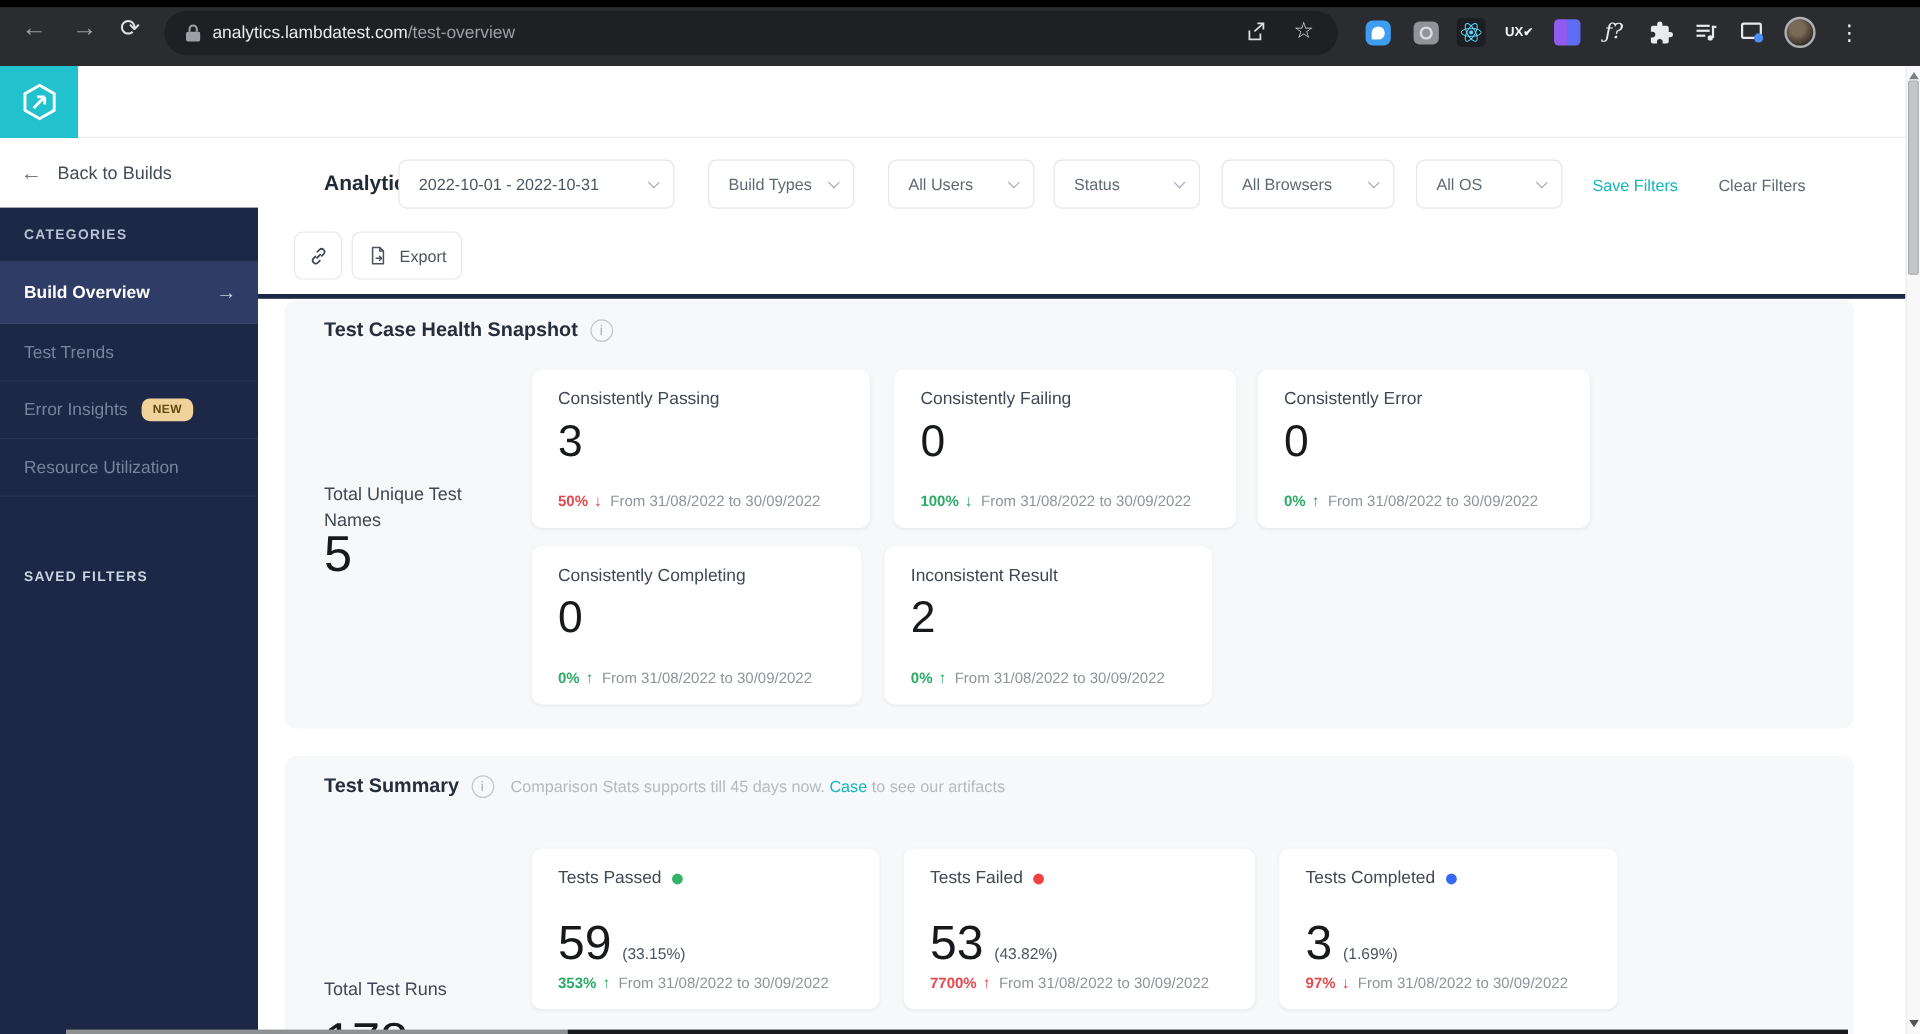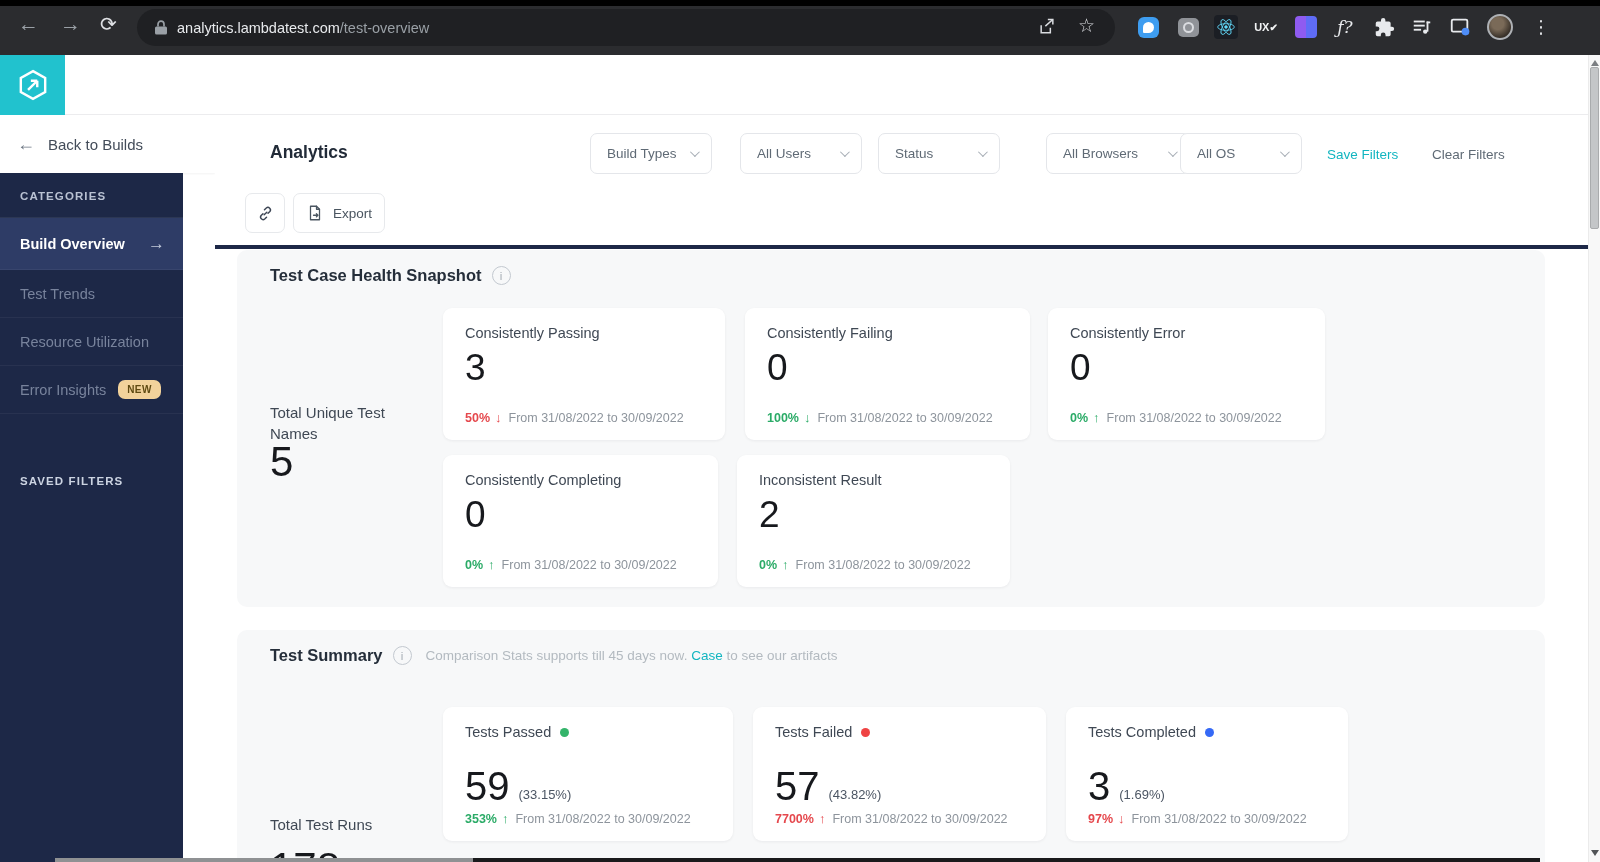--- a/index.html
+++ b/index.html
@@ -42,37 +42,37 @@
   .cfg-btn { position:absolute; left:1127px; top:64px; width:178px; height:37px; border:1px solid #e5e7ea; border-radius:19px; background:#fff; display:flex; align-items:center; justify-content:center; gap:10px; font-size:14.5px; color:#48515c; cursor:pointer; }
   .help-circle { width:21px; height:21px; border-radius:50%; border:1px solid #d8dbde; color:#8a9097; font-size:12px; display:flex; align-items:center; justify-content:center; background:#fafbfc; }
   .upgrade-btn { position:absolute; left:1319px; top:64px; height:37px; padding:0 18px 0 12px; border-radius:19px; background:#17c0ca; color:#fff; font-size:14.5px; font-weight:700; display:flex; align-items:center; gap:8px; cursor:pointer; border:none; }
   .up-circle { width:17px; height:17px; border-radius:50%; border:1.6px solid #fff; font-size:10px; font-weight:700; display:flex; align-items:center; justify-content:center; }
   .bell-ic { position:absolute; left:1451px; top:66px; cursor:pointer; }
   .user-ic { position:absolute; left:1492px; top:64px; cursor:pointer; }
 
   
   .side-back { position:absolute; left:0; top:116px; width:215px; height:57px; background:#fff; display:flex; align-items:center; gap:13px; padding-left:17px; font-size:15px; color:#434c59; cursor:pointer; box-shadow:0 1px 2px rgba(0,0,0,.05); }
   .side-back .arr { color:#707a86; font-size:18px; }
-  .sidebar { position:absolute; left:0; top:173px; width:183px; height:689px; background:#1d2847; }
+  .sidebar { position:absolute; left:0; top:173px; width:215px; height:689px; background:#1d2847; }
   .side-head { padding:17px 20px 15px; font-size:11.5px; font-weight:700; letter-spacing:1.1px; color:#b9c2d3; border-bottom:1px solid rgba(255,255,255,.07); }
   .side-item { height:48px; display:flex; align-items:center; padding:0 18px 0 20px; font-size:14.5px; color:#78839c; border-bottom:1px solid rgba(255,255,255,.05); cursor:pointer; }
   .side-item.active { height:52px; background:#2e3c66; color:#fff; font-weight:700; justify-content:space-between; }
   .side-item.active .arr { color:#c3cbdc; font-weight:400; font-size:17px; }
   .new-badge { margin-left:12px; background:#f2d29b; color:#5f4a12; font-size:10px; font-weight:700; padding:4px 9px; border-radius:7px; letter-spacing:.4px; }
   .side-head.saved { margin-top:44px; border-bottom:none; color:#ccd4e2; }
 
   
   .main-bg { position:absolute; left:215px; top:116px; width:1385px; height:746px; background:#fff; }
   .page-title { position:absolute; left:270px; top:142px; font-size:17.5px; font-weight:700; color:#222b38; }
   .dd { position:absolute; top:133px; height:41px; border:1px solid #e4e6ea; border-radius:7px; background:#fff; display:flex; align-items:center; justify-content:space-between; padding:0 14px 0 16px; font-size:13.5px; color:#5f6a75; cursor:pointer; }
   .dd-date { left:332px; width:230px; color:#4a5560; }
   .dd-build { left:590px; width:122px; }
   .dd-users { left:740px; width:122px; }
   .dd-status { left:878px; width:122px; }
-  .dd-browsers { left:1018px; width:144px;margin-left:28px; }
+  .dd-browsers { left:1018px; width:144px; }
   .dd-os { left:1180px; width:122px; }
   .chev { width:7px; height:7px; border-right:1.6px solid #a6adb5; border-bottom:1.6px solid #a6adb5; transform:rotate(45deg) translateY(-2px); flex:0 0 auto; margin-left:10px; }
   .save-filters { position:absolute; left:1327px; top:147px; font-size:13.5px; font-weight:500; color:#12b5c0; cursor:pointer; }
   .clear-filters { position:absolute; left:1432px; top:147px; font-size:13.5px; color:#5f6a75; cursor:pointer; }
   .tool-btn { position:absolute; top:193px; height:40px; border:1px solid #e7e9ec; border-radius:7px; background:#fff; display:flex; align-items:center; justify-content:center; gap:9px; cursor:pointer; font-size:13.5px; color:#4a5560; }
   .btn-link { left:245px; width:40px; }
   .btn-export { left:293px; width:92px; }
   .divider-dark { position:absolute; left:215px; top:245px; width:1373px; height:4px; background:#1d2847; }
 
   
@@ -238,32 +238,36 @@
   <div class="sidebar">
     <div class="side-head">CATEGORIES</div>
     <div class="side-item active">
       <span>Build Overview</span>
       <span class="arr">→</span>
     </div>
     <div class="side-item">
       <span>Test Trends</span>
     </div>
     <div class="side-item">
-      <span>Resource Utilization</span>
-    </div>
-    <div class="side-item">
       <span>Error Insights</span>
       <span class="new-badge">NEW</span>
     </div>
+    <div class="side-item">
+      <span>Resource Utilization</span>
+    </div>
     <div class="side-head saved">SAVED FILTERS</div>
   </div>
 
   <div class="main-bg"></div>
   <div class="page-title">Analytics</div>
 
+  <div class="dd dd-date">
+    <span>2022-10-01 - 2022-10-31</span>
+      <span class="chev"></span>
+  </div>
   <div class="dd dd-build">
     <span>Build Types</span>
       <span class="chev"></span>
   </div>
   <div class="dd dd-users">
     <span>All Users</span>
       <span class="chev"></span>
   </div>
   <div class="dd dd-status">
     <span>Status</span>
@@ -379,21 +383,21 @@
         <span class="stat-arr" style="color: rgb(43, 171, 103);">↑</span>
         <span class="range">From 31/08/2022 to 30/09/2022</span>
       </div>
     </div>
     <div class="card mc2">
       <div class="card-title">
         <span>Tests Failed</span>
         <span class="dot" style="background-color: rgb(239, 67, 67);"></span>
       </div>
       <div class="value-row">
-        <span class="big">57</span>
+        <span class="big">53</span>
         <span class="share">(43.82%)</span>
       </div>
       <div class="card-stat">
         <span class="pct" style="color: rgb(229, 72, 77);">7700%</span>
         <span class="stat-arr" style="color: rgb(229, 72, 77);">↑</span>
         <span class="range">From 31/08/2022 to 30/09/2022</span>
       </div>
     </div>
     <div class="card mc3">
       <div class="card-title">

